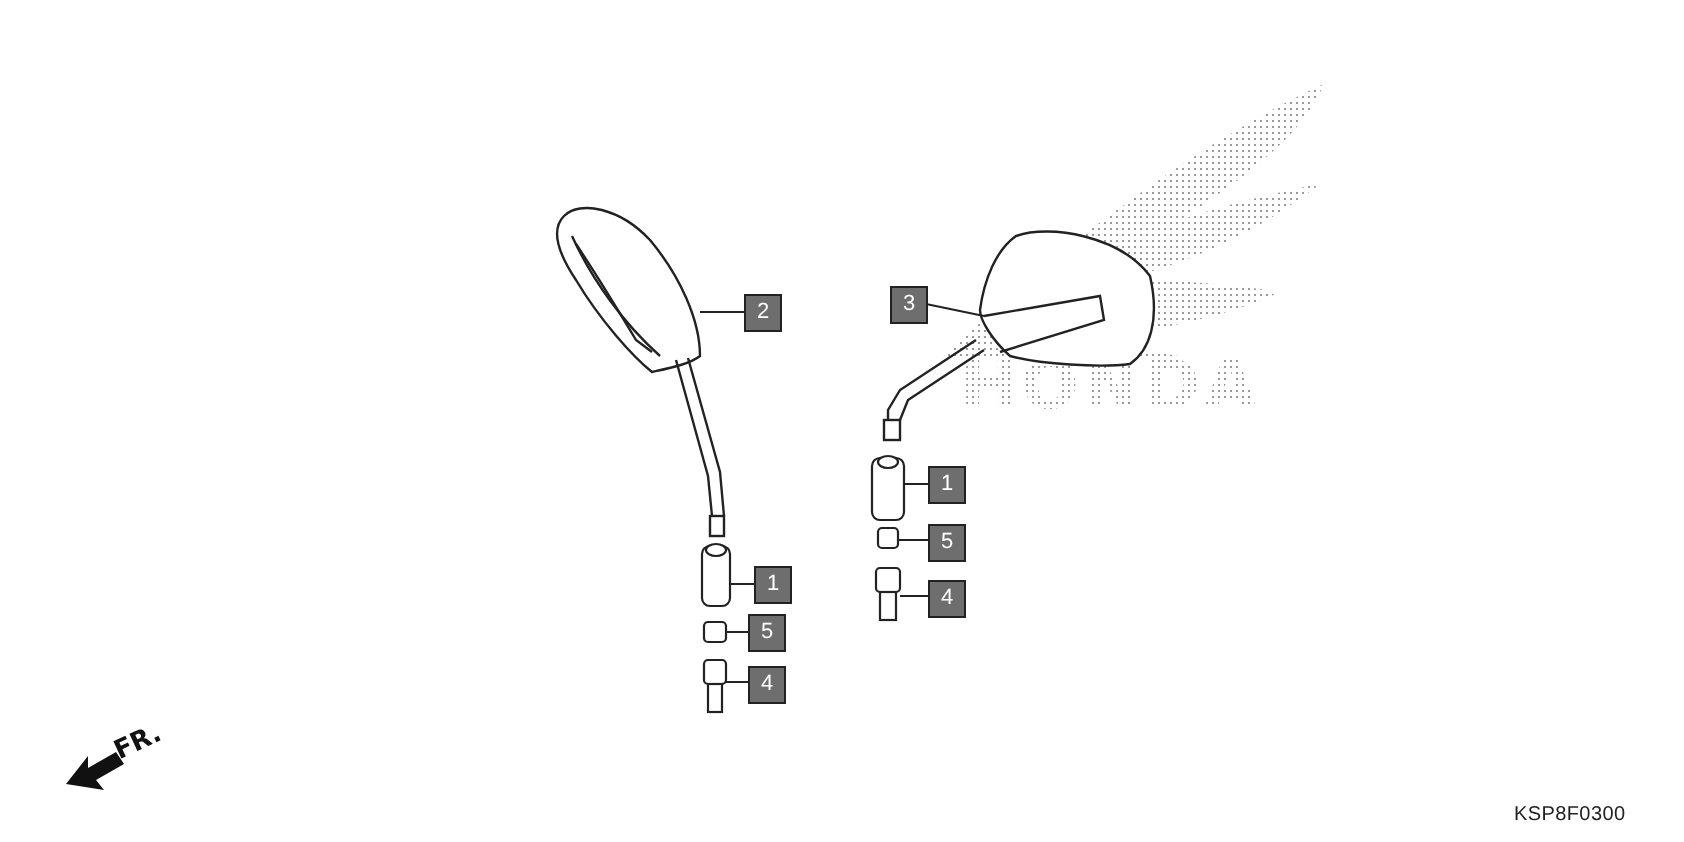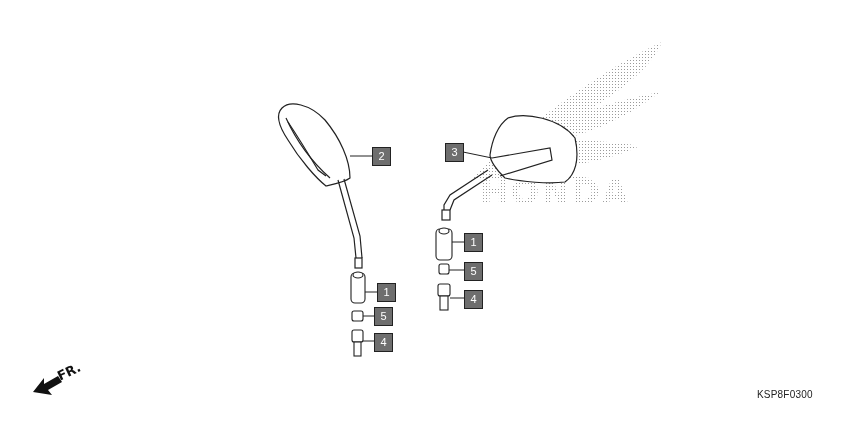--- a/index.html
+++ b/index.html
@@ -1,19 +1,19 @@
 <!DOCTYPE html>
 <html><head>
   <meta charset="utf-8">
   <style>
     html, body { margin: 0; padding: 0; background: #ffffff; }
     body { width: 842px; height: 421px; position: relative; overflow: hidden; font-family: "Liberation Sans", sans-serif; }
     #diagram { position: absolute; left: 0; top: 0; width: 842px; height: 421px; }
     .callout { position: absolute; width: 17px; height: 17px; background: #6e6e6e; border: 1px solid #222; color: #fff; font-size: 11px; line-height: 17px; text-align: center; font-family: "Liberation Sans", sans-serif; }
-    .code { position: absolute; left: 757px; top: 389px; font-size: 10px; color: #222; letter-spacing: 0.2px; }
+    .code { position: absolute; left: 757px; top: 402px; font-size: 10px; color: #222; letter-spacing: 0.2px; }
     .fr-label { position: absolute; left: 57px; top: 364px; font-size: 13px; font-weight: bold; color: #111; transform: rotate(-25deg); font-family: "DejaVu Sans", sans-serif; }
   </style>
 </head>
 <body>
 
 <div id="diagram">
   <svg width="842" height="421" viewBox="0 0 842 421" xmlns="http://www.w3.org/2000/svg">
     <defs>
       <pattern id="dots" width="3" height="3" patternUnits="userSpaceOnUse">
         <rect x="0" y="0" width="1" height="1" fill="#9a9a9a"></rect>

